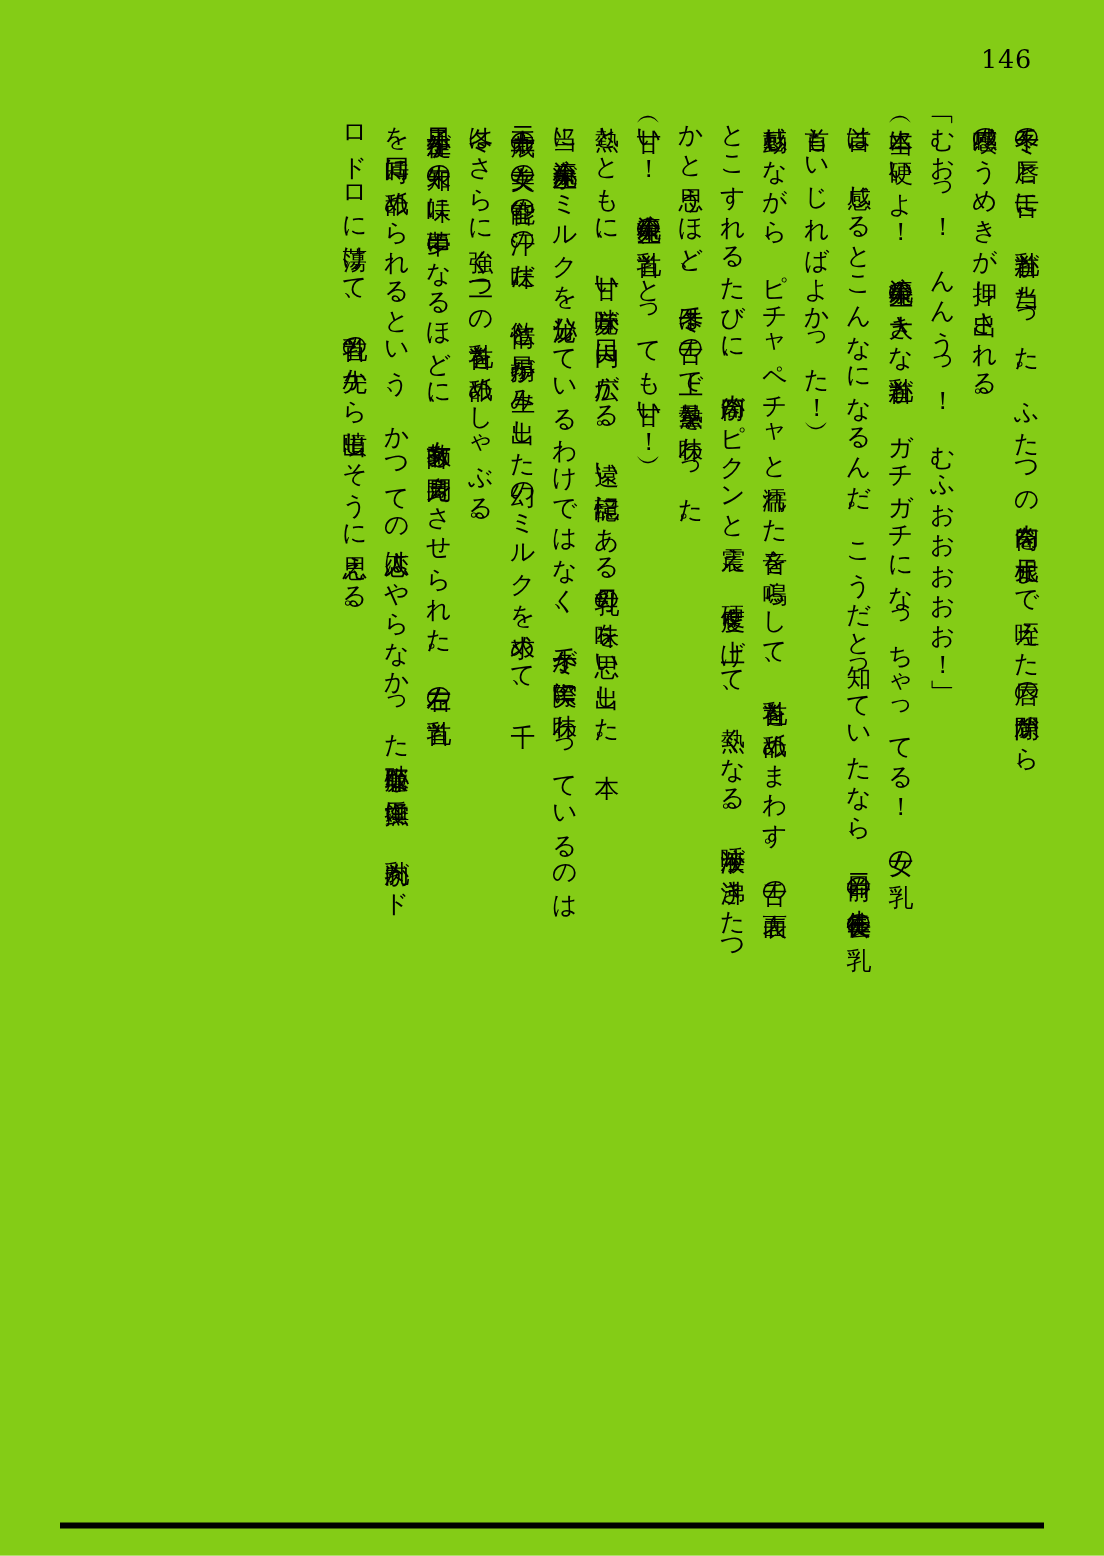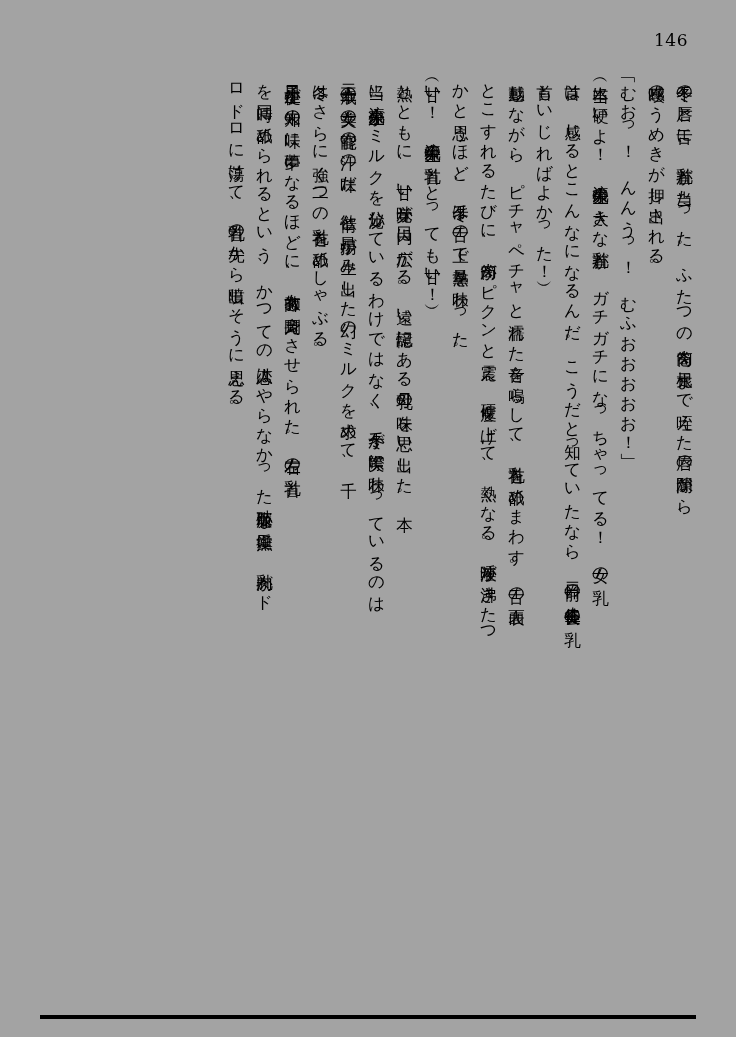--- a/index.html
+++ b/index.html
@@ -14,21 +14,21 @@
     overflow: hidden;
     font-family: "DejaVu Serif", "Liberation Serif", serif;
     color: #000000;
   }
 
   .page {
     position: absolute;
     inset: 0;
     width: 736px;
     height: 1037px;
-    background: #a3a3a3;
+    background: #84cc16;
   }
 
   
   .page-number {
     position: absolute;
     top: 30px;
     right: 48px;
     font-size: 17px;
     letter-spacing: 0.5px;
     font-family: "DejaVu Serif", "Liberation Serif", serif;

